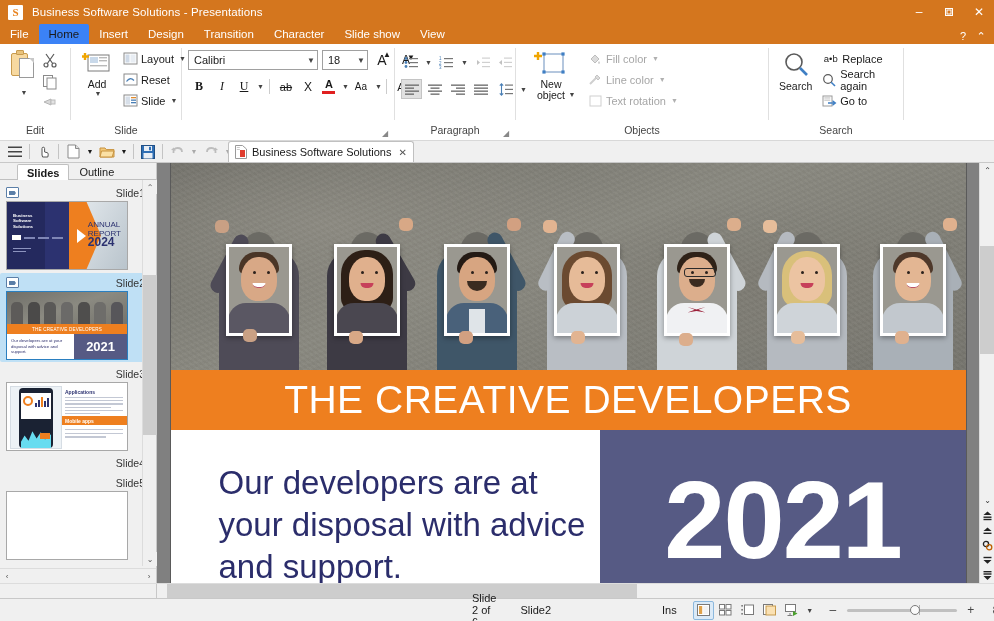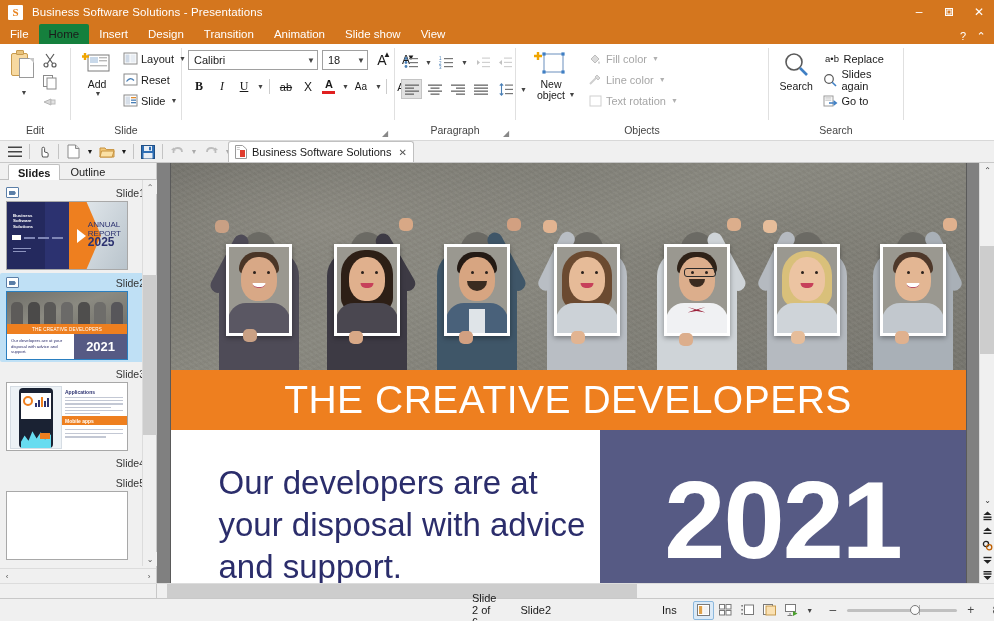--- a/index.html
+++ b/index.html
@@ -33,21 +33,21 @@
 
   
   .menubar {
     height:20px; background:#d4761e; display:flex; align-items:flex-end;
     flex:0 0 20px; position:relative;
   }
   .mtab {
     padding:2px 10px 3px 10px; color:#ffffff; font-size:11.5px; height:20px;
     display:flex; align-items:center; cursor:default;
   }
-  .mtab.active { background:#15803d; color:#1a1a1a; border-radius:2px 2px 0 0; }
+  .mtab.active { background:#3b82f6; color:#1a1a1a; border-radius:2px 2px 0 0; }
   .help-corner { position:absolute; right:4px; bottom:1px; display:flex; gap:0px; }
   .help-corner div { color:#ffffff; font-size:11px; width:18px; text-align:center; }
 
   
   .ribbon {
     background:#ffffff; flex:0 0 96px; display:flex; position:relative;
     border-bottom:1px solid #d8d8d8;
   }
   .rgroup { display:flex; flex-direction:column; position:relative; height:96px; }
   .rgroup .rbody { flex:1; display:flex; align-items:flex-start; padding:4px 6px 0 6px; }
@@ -98,21 +98,21 @@
     display:flex; align-items:center; padding:0 6px; gap:5px; font-size:11px;
   }
 
   
   .main { flex:1; display:flex; position:relative; min-height:0; background:#f0f0f0; }
 
   
   .slidepanel { width:157px; display:flex; flex-direction:column; background:#f0f0f0;
     border-right:1px solid #c8c8c8; position:relative; }
   .sp-tabs { height:17px; display:flex; align-items:flex-end; background:#f0f0f0;
-    border-bottom:1px solid #c0c0c0; padding-left:8px; }
+    border-bottom:1px solid #c0c0c0; padding-left:17px; }
   .sp-tab { padding:1px 9px 1px 9px; font-size:11px; height:16px; line-height:14px;
     border:1px solid transparent; border-bottom:none; cursor:default; }
   .sp-tab.active { background:#ffffff; border-color:#c0c0c0; font-weight:bold;
     border-radius:2px 2px 0 0; position:relative; top:1px; }
   .sp-scroll { flex:1; background:#f0f0f0; position:relative; overflow:hidden; padding-top:4px; }
   .thumb-item { padding:0 9px 0 6px; margin-bottom:3px; position:relative; }
   .thumb-head { display:flex; align-items:center; justify-content:space-between; height:17px; }
   .thumb-label { font-size:10.5px; color:#333; padding-right:2px; }
   .trans-icon { width:13px; height:11px; border:1px solid #5b7fa8; background:#fff;
     position:relative; border-radius:1px; }
@@ -232,21 +232,21 @@
       <div class="win-btn close">✕</div>
     </div>
   </div>
 
   <div class="menubar">
     <div class="mtab">File</div>
     <div class="mtab active">Home</div>
     <div class="mtab">Insert</div>
     <div class="mtab">Design</div>
     <div class="mtab">Transition</div>
-    <div class="mtab">Animation</div>
+    <div class="mtab">Character</div>
     <div class="mtab">Slide show</div>
     <div class="mtab">View</div>
     <div class="help-corner">
       <div>?</div>
       <div>⌃</div>
     </div>
   </div>
 
   <div class="ribbon">
 
@@ -541,21 +541,21 @@
             <span class="icn" style="font-size:9.5px;width:17px;text-align:center">a•b</span>
             <span class="lbl">Replace</span>
           </div>
           <div class="smallrow">
             <span class="icn">
               <svg width="15" height="14" viewBox="0 0 15 14">
                   <circle cx="6" cy="6" r="4.3" fill="none" stroke="#5a5a5a" stroke-width="1.2"></circle>
                   <path d="M9.2 9.2 L13 13" stroke="#3f7fc4" stroke-width="1.6"></path>
                 </svg>
             </span>
-            <span class="lbl">Slides again</span>
+            <span class="lbl">Search again</span>
           </div>
           <div class="smallrow">
             <span class="icn">
               <svg width="15" height="14" viewBox="0 0 15 14">
                   <rect x="1" y="2" width="9" height="10" fill="#fff" stroke="#9a9a9a"></rect>
                   <rect x="2.3" y="3.4" width="6" height="1.1" fill="#c0c0c0"></rect>
                   <rect x="2.3" y="5.6" width="6" height="1.1" fill="#c0c0c0"></rect>
                   <path d="M6 9 h7 M10.5 6.8 L13.4 9 L10.5 11.2" stroke="#3f7fc4" stroke-width="1.3" fill="none"></path>
                 </svg>
             </span>
@@ -674,21 +674,21 @@
             </div>
             <div style="position:absolute;left:5px;top:33px;width:9px;height:5px;background:#fff"></div>
             <div style="position:absolute;left:17px;top:35px;width:11px;height:1.6px;background:#7f86b5"></div>
             <div style="position:absolute;left:31px;top:35px;width:11px;height:1.6px;background:#7f86b5"></div>
             <div style="position:absolute;left:45px;top:35px;width:11px;height:1.6px;background:#7f86b5"></div>
             <div style="position:absolute;left:6px;top:46px;width:18px;height:1.4px;background:#8d94bf"></div>
             <div style="position:absolute;left:6px;top:49px;width:13px;height:1.4px;background:#8d94bf"></div>
             <div style="position:absolute;right:6px;top:18px;text-align:left;color:#2c3270;font-size:8px;line-height:9px;font-family:'Liberation Sans',sans-serif">
               <span>ANNUAL</span><br>
               <span>REPORT</span><br>
-              <span style="font-size:12px;font-weight:bold">2025</span>
+              <span style="font-size:12px;font-weight:bold">2024</span>
             </div>
           </div>
         </div>
 
         <div class="thumb-item selected">
           <div class="thumb-head">
             <div class="trans-icon"></div>
             <div class="thumb-label">Slide2</div>
           </div>
           <div class="thumb-frame">

